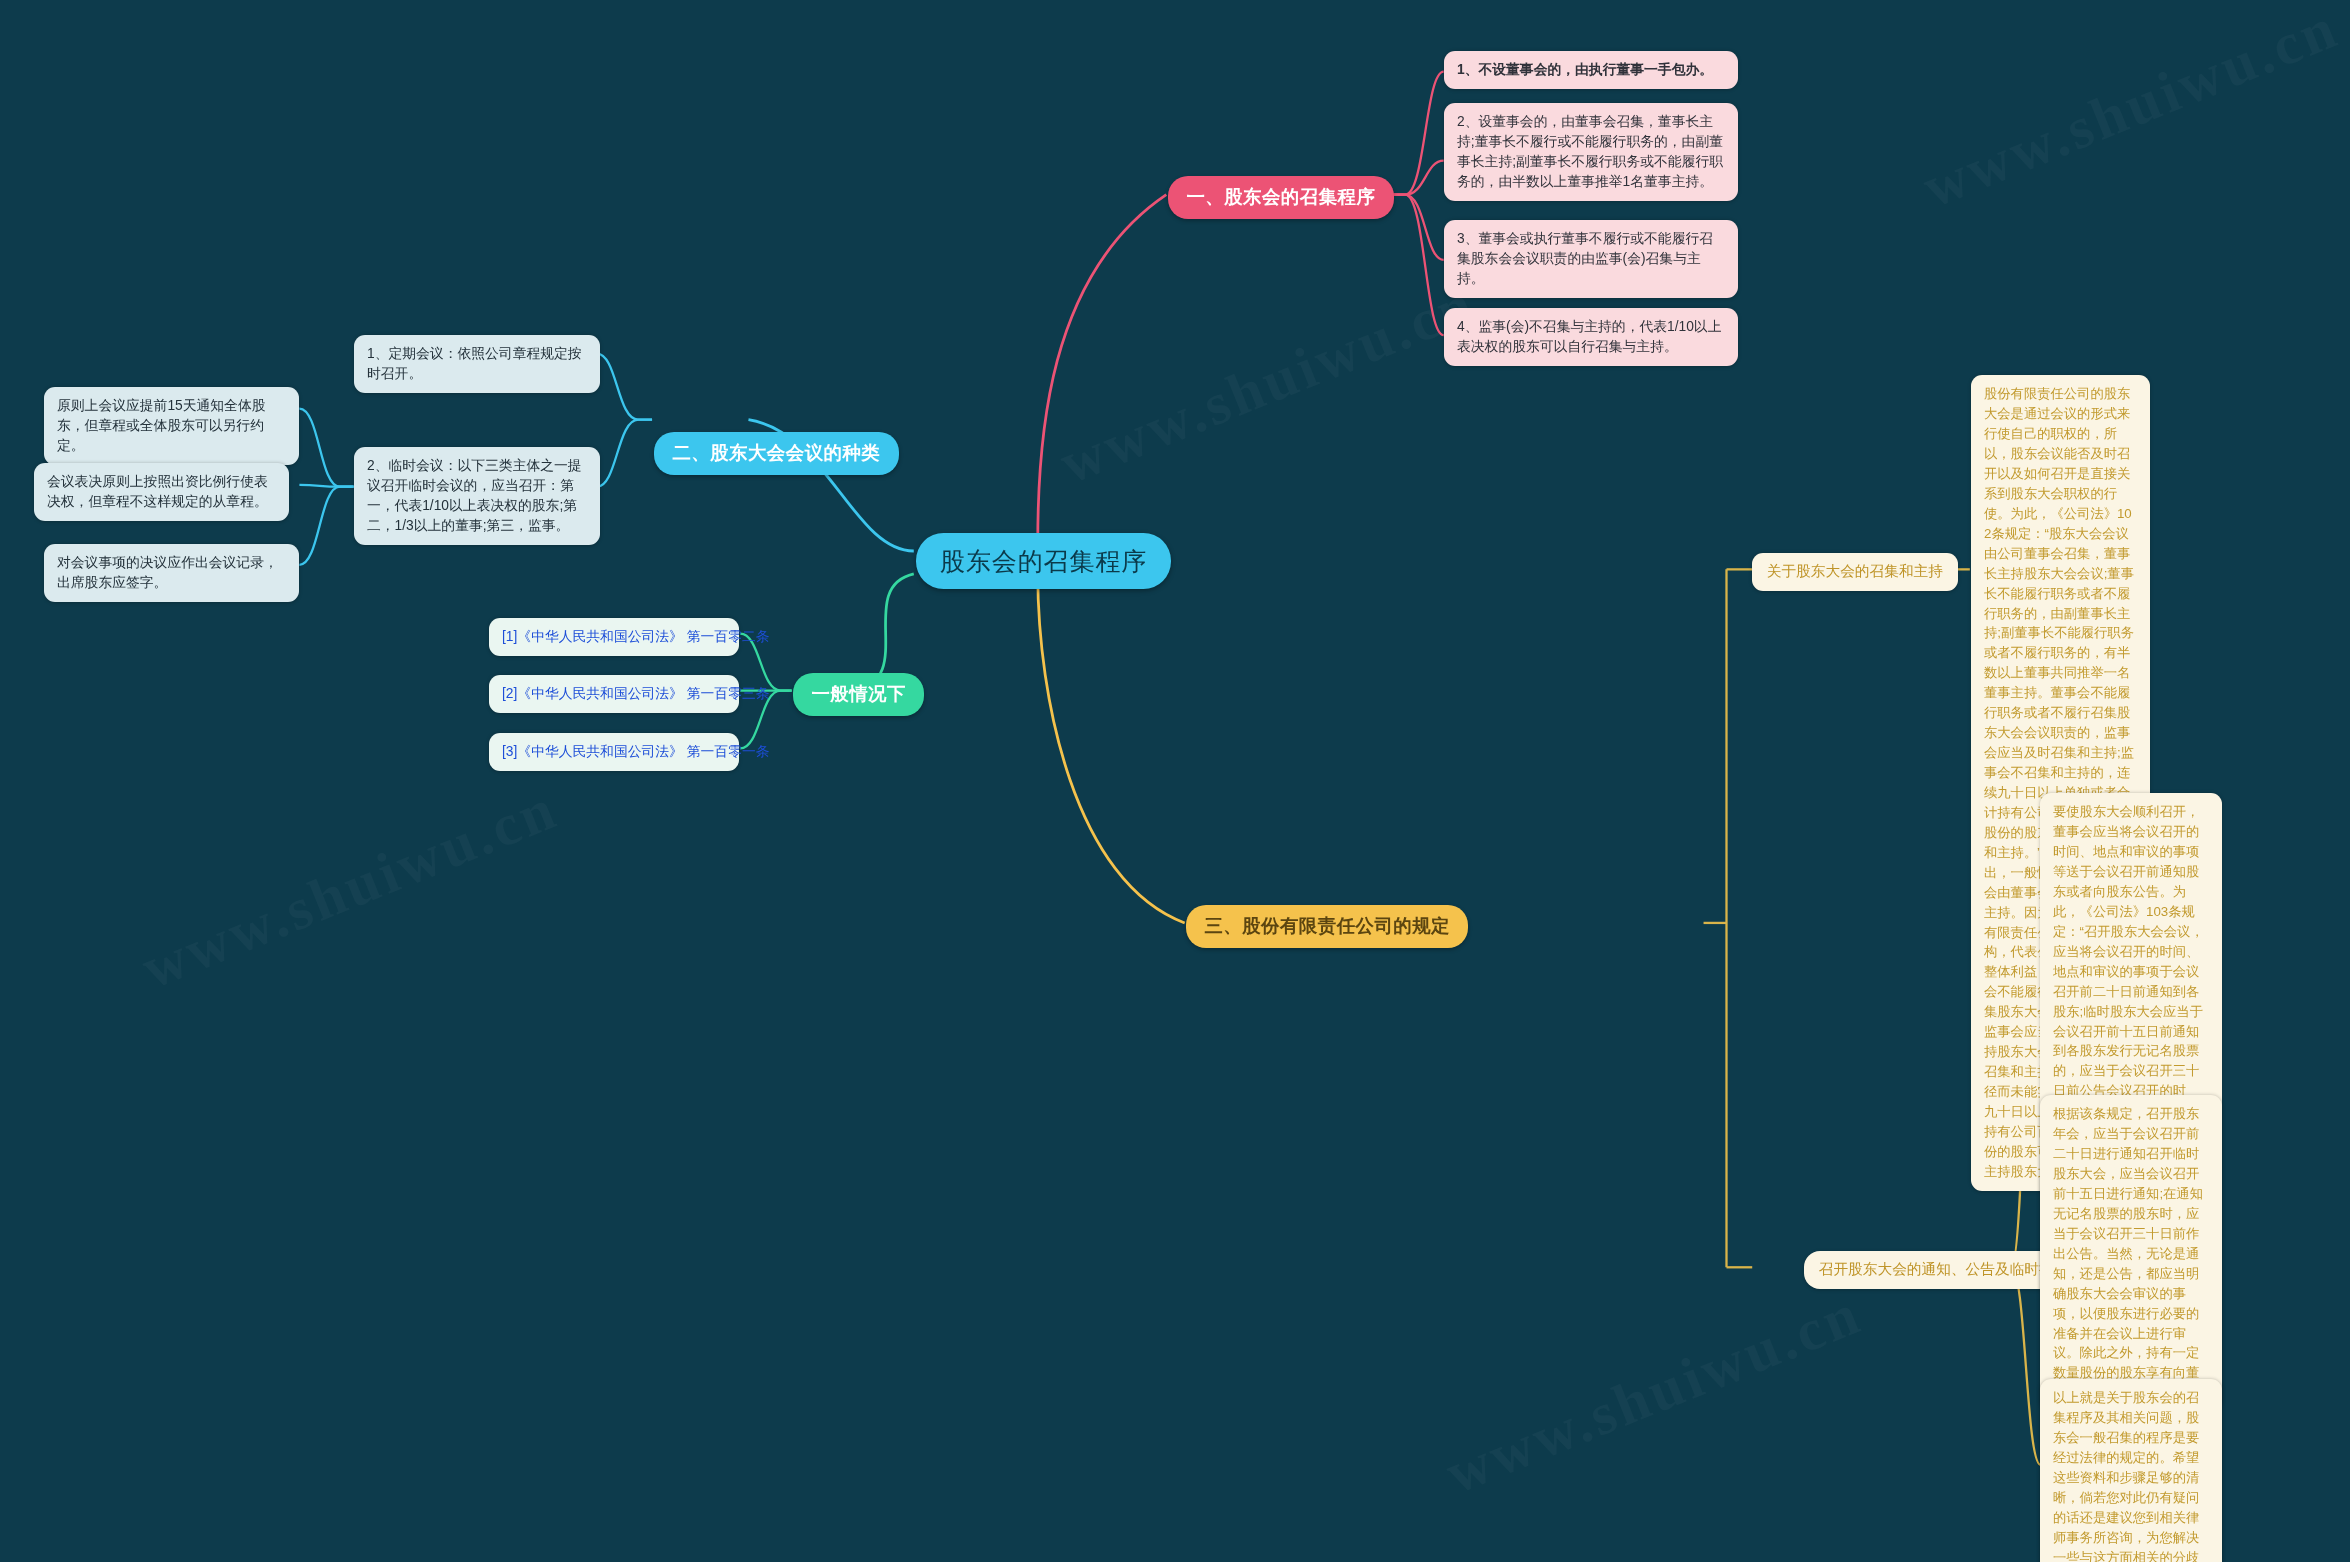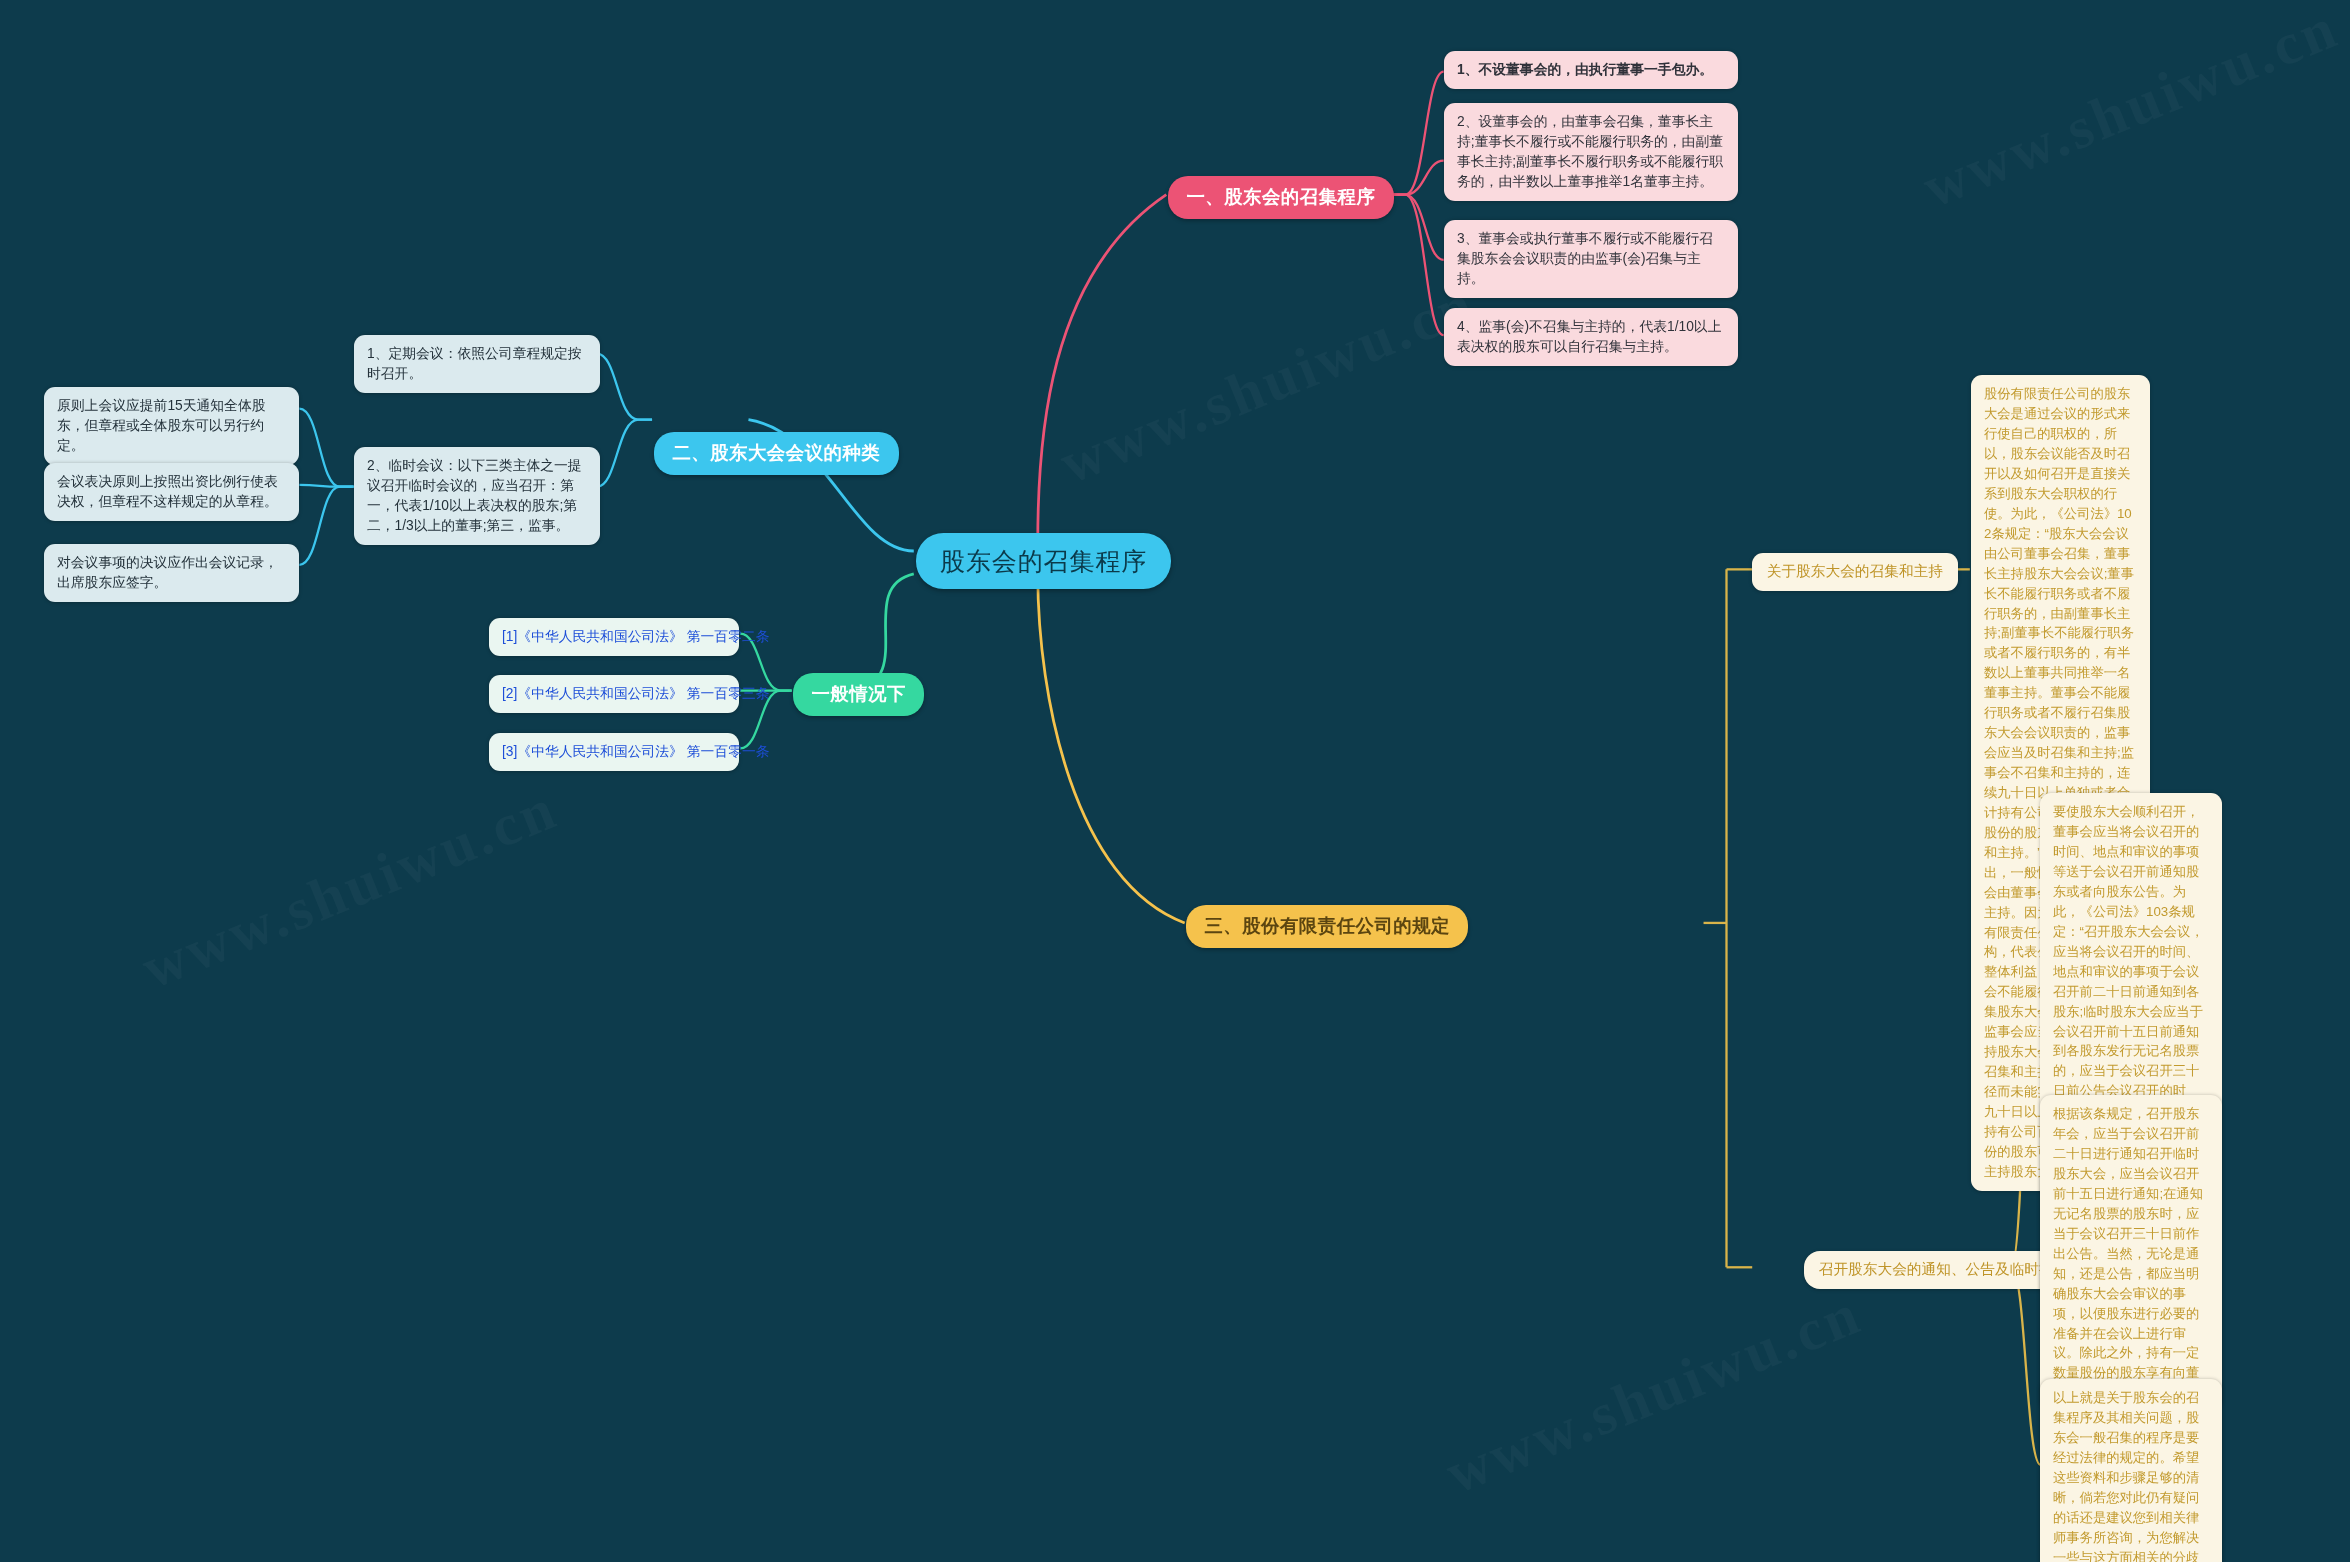--- a/index.html
+++ b/index.html
@@ -205,21 +205,21 @@
   <div class="node leaf-pink" style="left:1444px; top:103px; width:294px;">2、设董事会的，由董事会召集，董事长主持;董事长不履行或不能履行职务的，由副董事长主持;副董事长不履行职务或不能履行职务的，由半数以上董事推举1名董事主持。</div>
   <div class="node leaf-pink" style="left:1444px; top:220px; width:294px;">3、董事会或执行董事不履行或不能履行召集股东会会议职责的由监事(会)召集与主持。</div>
   <div class="node leaf-pink" style="left:1444px; top:308px; width:294px;">4、监事(会)不召集与主持的，代表1/10以上表决权的股东可以自行召集与主持。</div>
 
   <div class="node n-b2" style="left:654px; top:407px;margin-top:25px;">二、股东大会会议的种类</div>
 
   <div class="node leaf-cyan" style="left:354px; top:335px; width:246px;">1、定期会议：依照公司章程规定按时召开。</div>
   <div class="node leaf-cyan" style="left:354px; top:447px; width:246px;">2、临时会议：以下三类主体之一提议召开临时会议的，应当召开：第一，代表1/10以上表决权的股东;第二，1/3以上的董事;第三，监事。</div>
 
   <div class="node leaf-cyan" style="left:44px; top:387px; width:255px;">原则上会议应提前15天通知全体股东，但章程或全体股东可以另行约定。</div>
-  <div class="node leaf-cyan" style="left:44px; top:463px; width:255px;">会议表决原则上按照出资比例行使表决权，但章程不这样规定的从章程。</div>
+  <div class="node leaf-cyan" style="left:34px; top:463px; width:255px;">会议表决原则上按照出资比例行使表决权，但章程不这样规定的从章程。</div>
   <div class="node leaf-cyan" style="left:44px; top:544px; width:255px;">对会议事项的决议应作出会议记录，出席股东应签字。</div>
 
   <div class="node n-b4" style="left:793px; top:673px;">一般情况下</div>
 
   <div class="node leaf-green" style="left:489px; top:618px; width:250px; white-space:nowrap;">[1]《中华人民共和国公司法》 第一百零二条</div>
   <div class="node leaf-green" style="left:489px; top:675px; width:250px; white-space:nowrap;">[2]《中华人民共和国公司法》 第一百零三条</div>
   <div class="node leaf-green" style="left:489px; top:733px; width:250px; white-space:nowrap;">[3]《中华人民共和国公司法》 第一百零一条</div>
 
   <div class="node n-b3" style="left:1186px; top:905px;">三、股份有限责任公司的规定</div>
 

